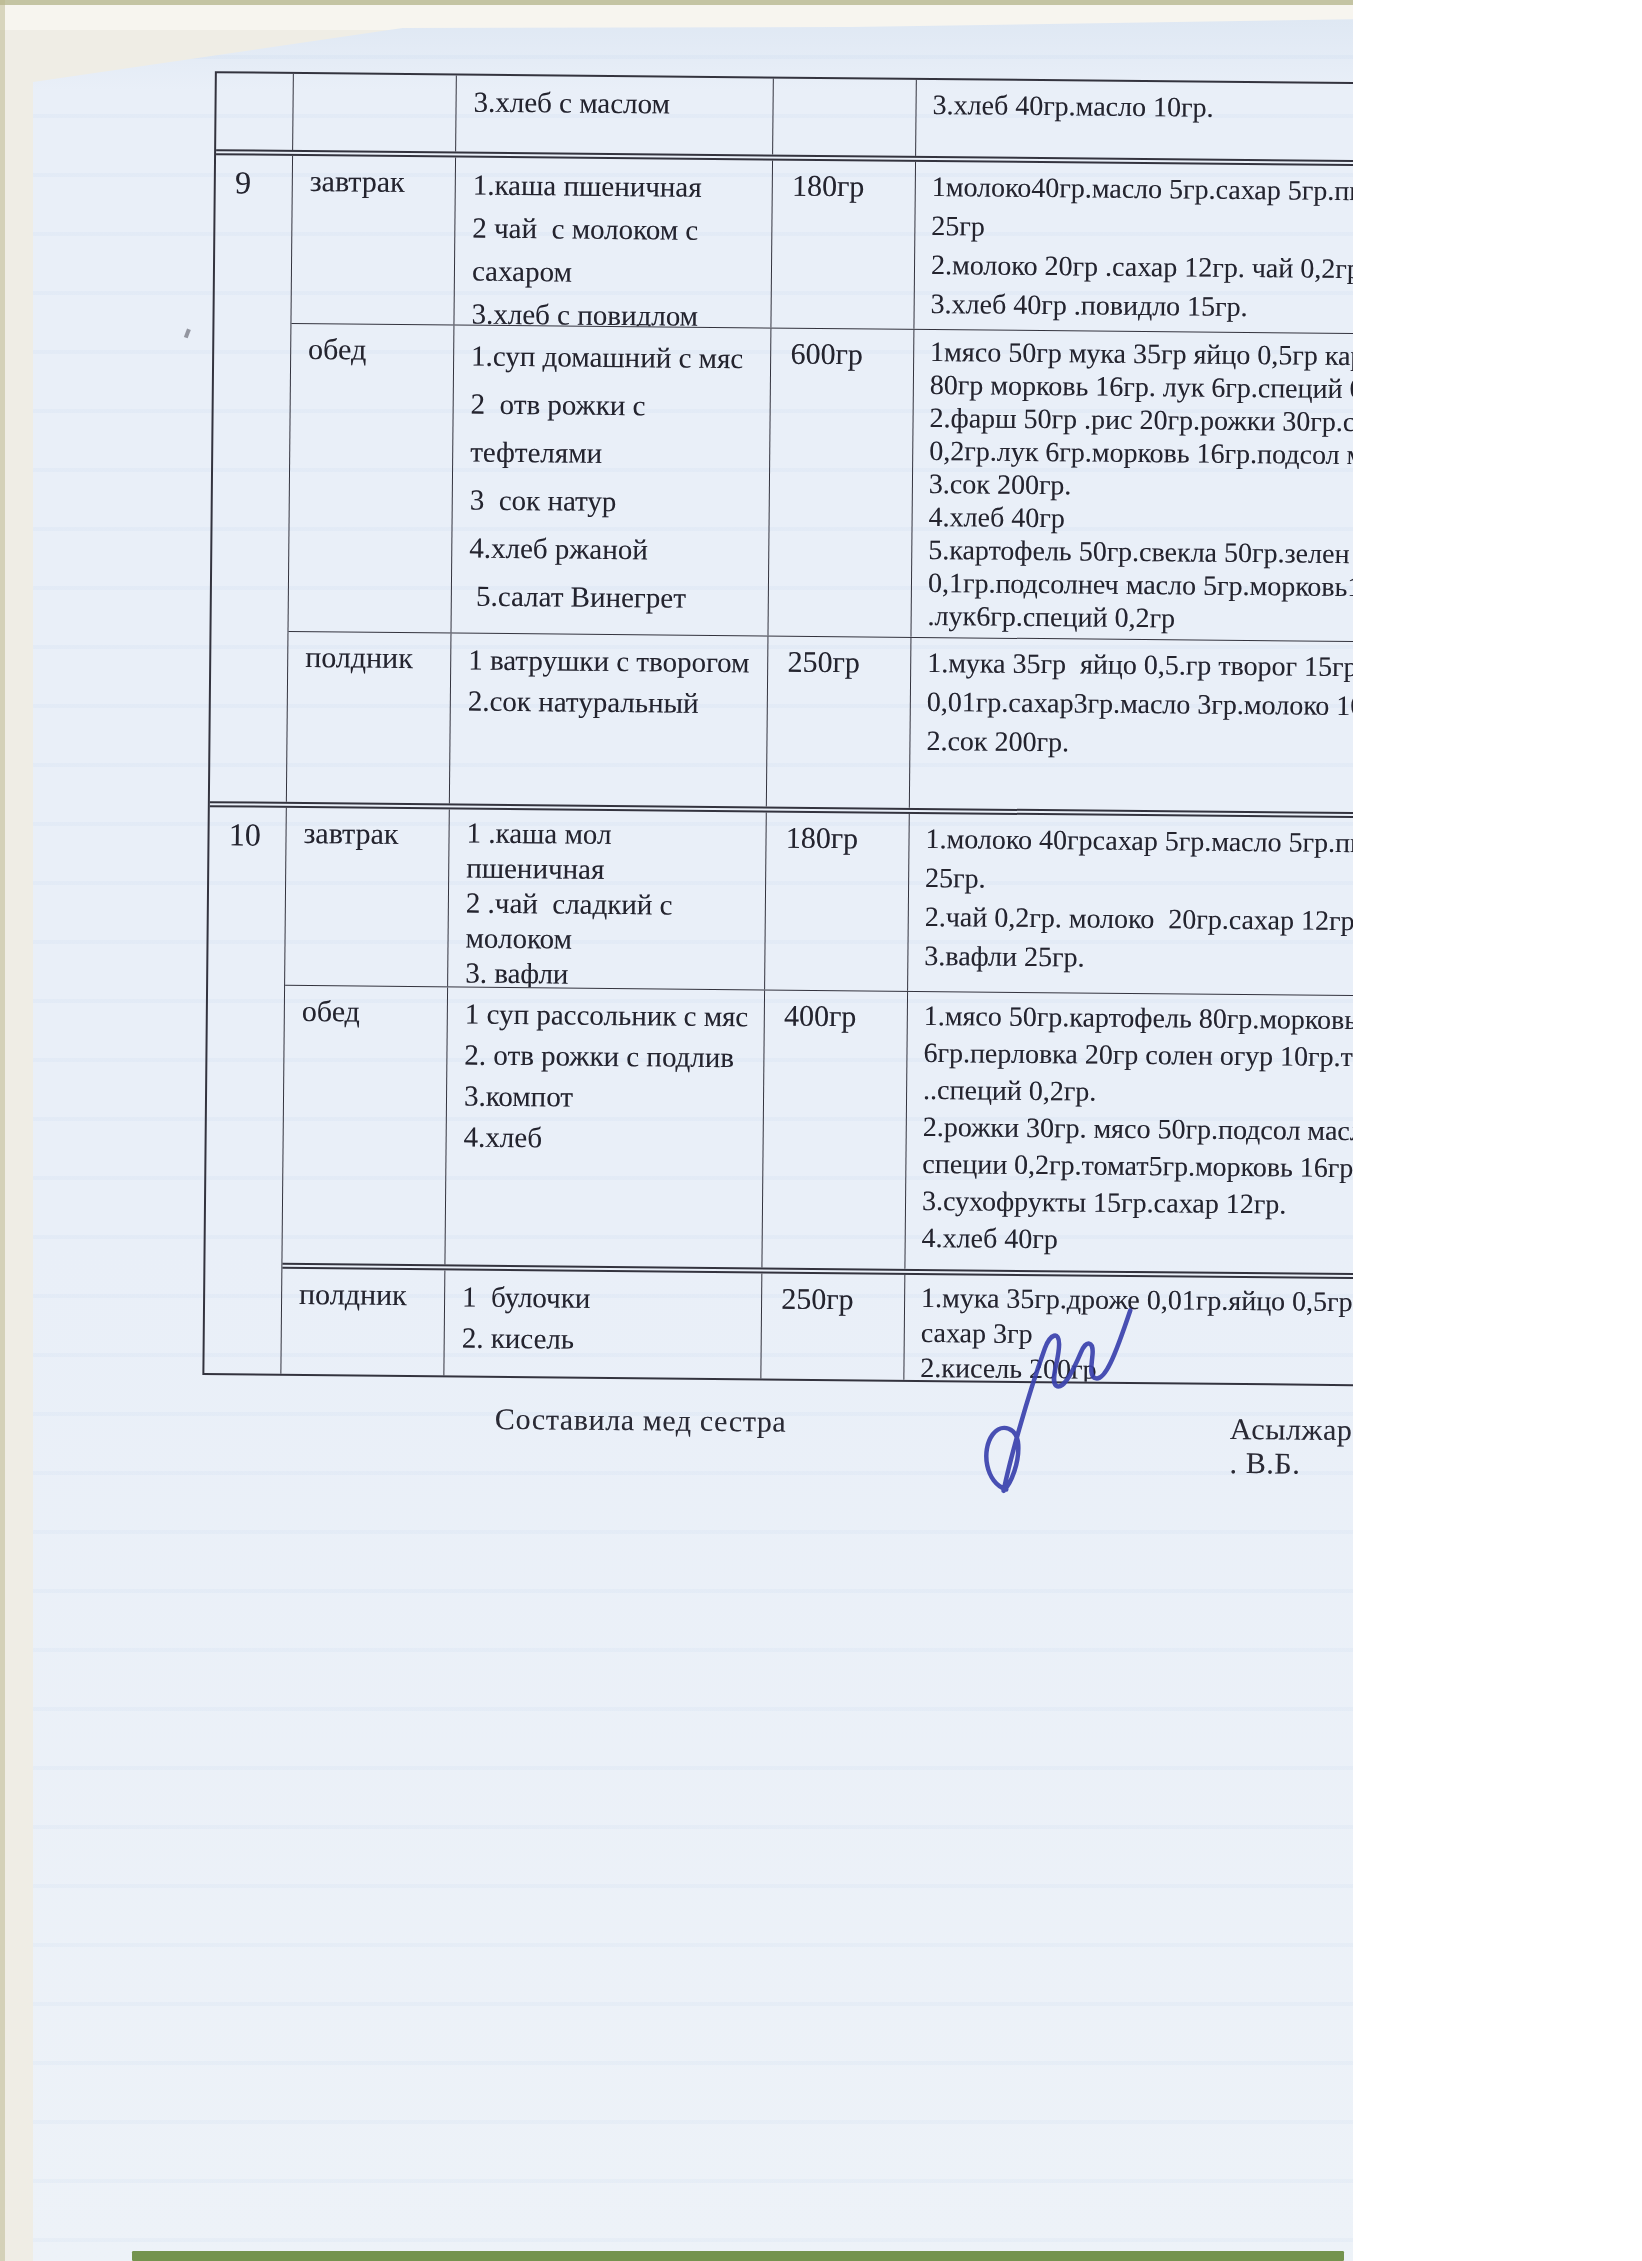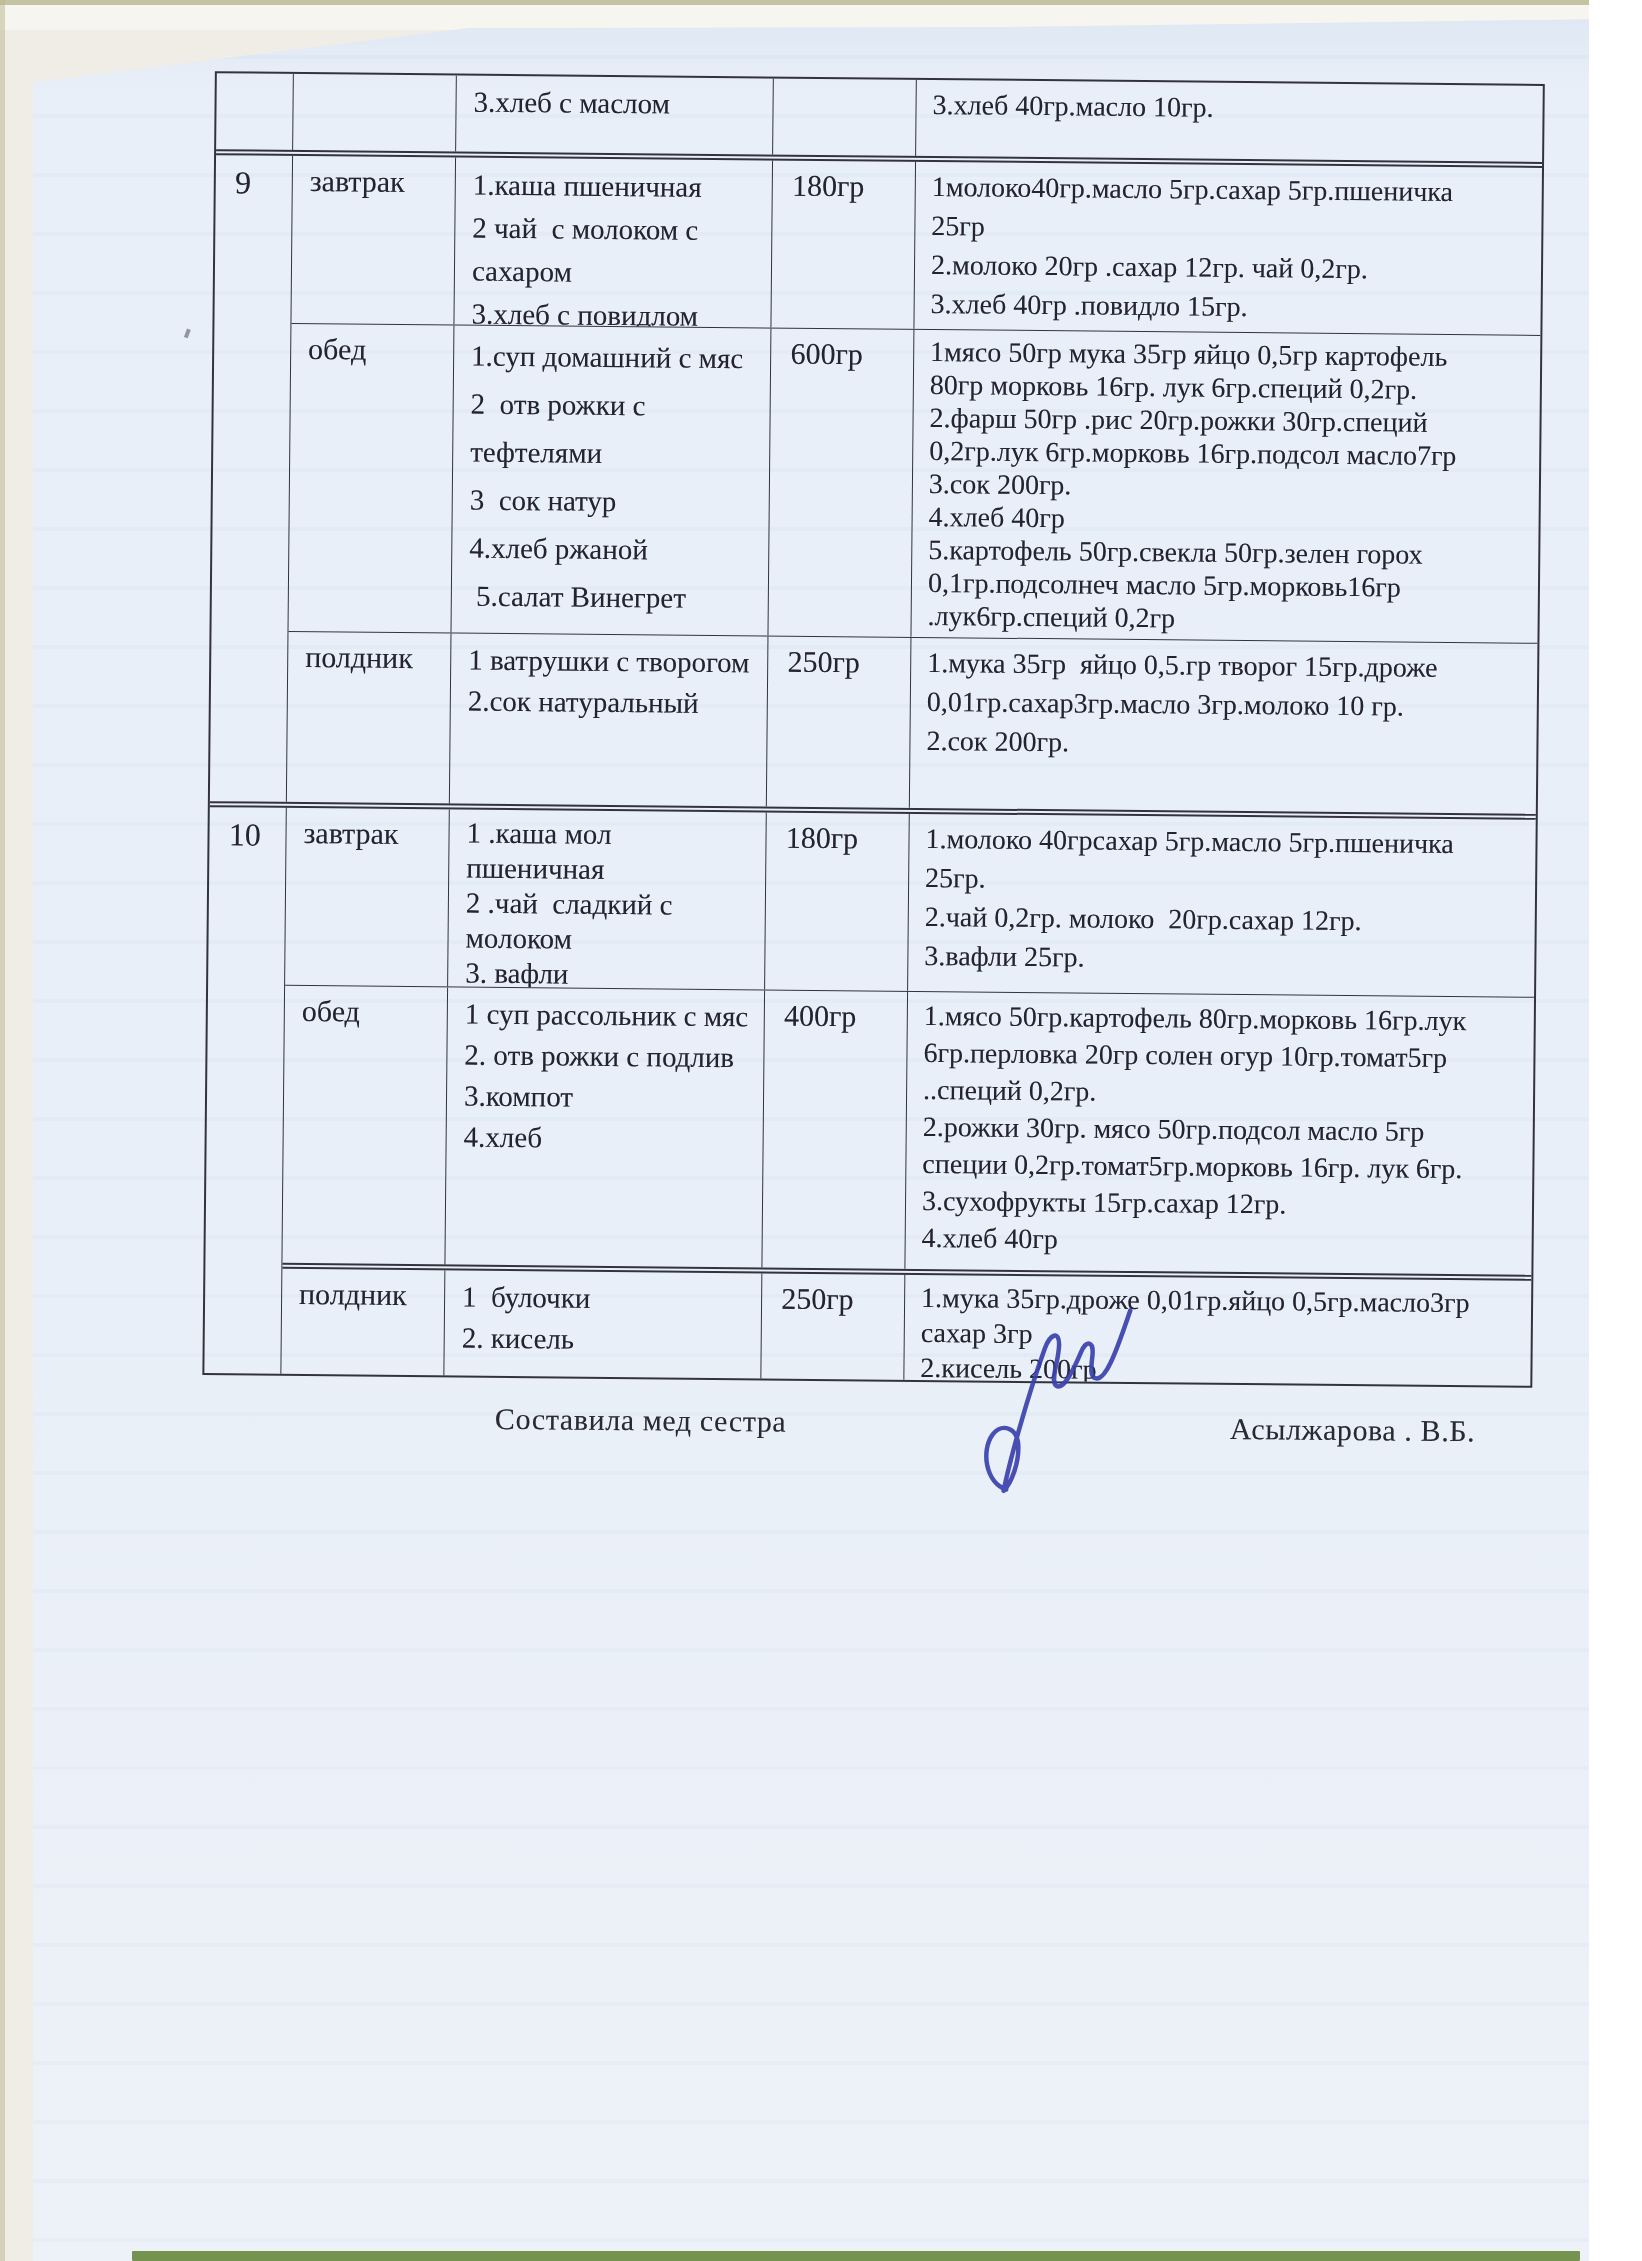--- a/index.html
+++ b/index.html
@@ -1,17 +1,17 @@
 <!DOCTYPE html>
 <html style="font-size:10.3px"><head>
 <meta charset="utf-8">
 <style>
   html,body{margin:0;padding:0;}
   body{width:1643px;height:2261px;font-family:"Liberation Serif","DejaVu Serif",serif;}
-  .scan{position:relative;width:1589px;height:2261px;background:#efede5;overflow:hidden;}
+  .scan{position:relative;width:1353px;height:2261px;background:#efede5;overflow:hidden;}
   .top-band{position:absolute;left:0;top:0;right:0;height:30px;background:#f7f5ef;}
   .edge-top{position:absolute;left:0;top:0;right:0;height:4.5px;background:#9a9a64;opacity:.55;}
   .edge-left{position:absolute;left:0;top:0;width:4.5px;height:100%;background:#b9b68c;opacity:.5;}
   .paper{position:absolute;left:33px;top:0;right:0;bottom:0;
     background:linear-gradient(180deg,#dce6f2 0%,#e9eff8 4%,#e9eff8 55%,#edf2f8 100%);
     clip-path:polygon(0 82px,28% 28px,62% 27px,100% 19.3px,100% 100%,0 100%);}
   .streaks{position:absolute;inset:0;
     background:repeating-linear-gradient(180deg,transparent 0 55px,rgba(125,165,215,.06) 55px 59px);}
   .tilt{position:absolute;inset:0;transform:rotate(0.55deg);transform-origin:167px 58px;}
 

